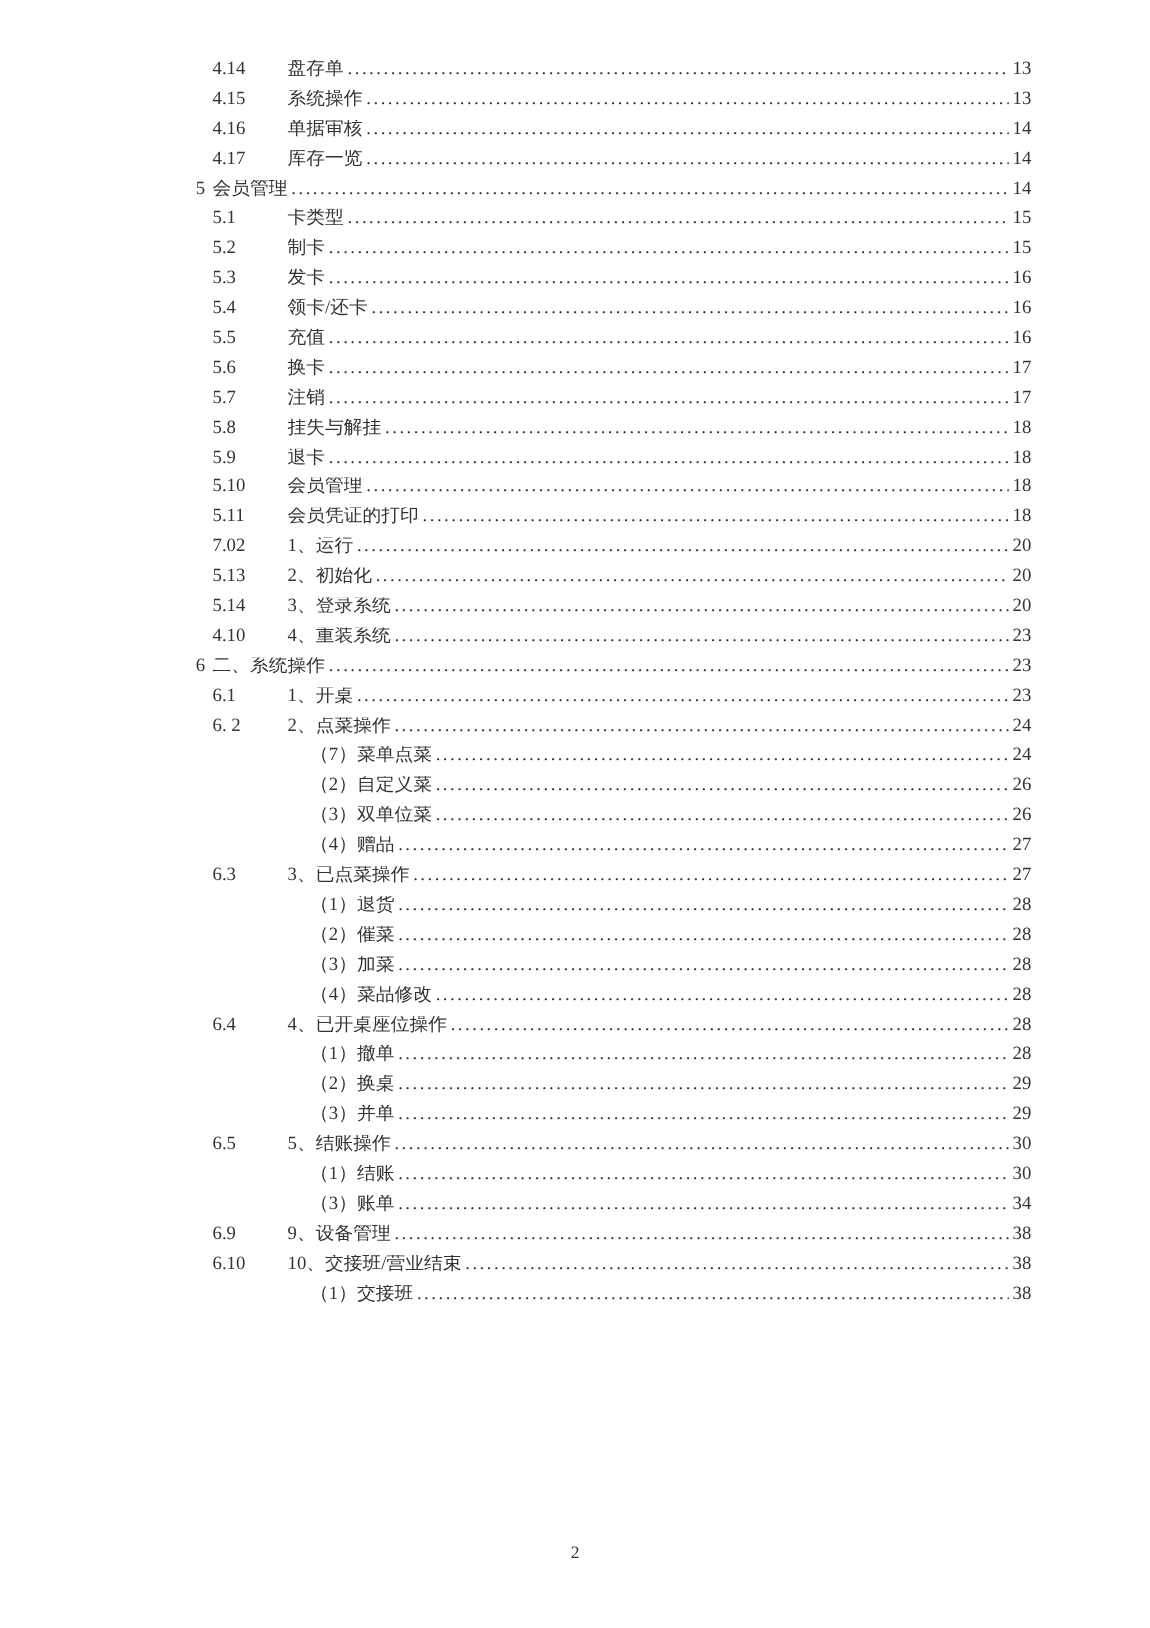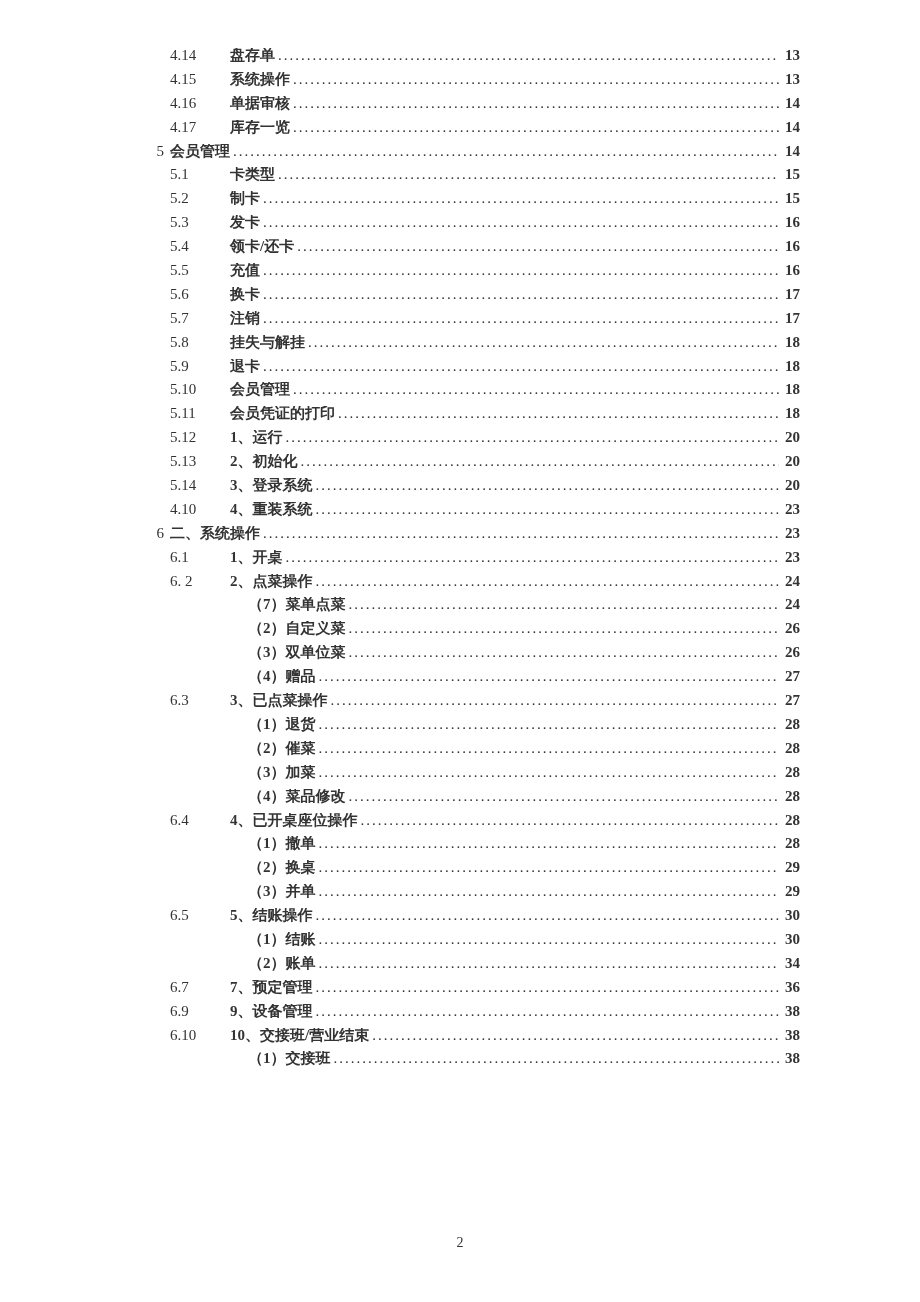--- a/index.html
+++ b/index.html
@@ -7,21 +7,21 @@
     padding: 0;
     background: #fff;
     font-family: "SimSun", "宋体", serif;
     color: #333;
   }
   .page {
     width: 920px;
     height: 1302px;
     position: relative;
     box-sizing: border-box;
-    padding: 48px 120px 0 130px;
+    padding: 48px 92px 0 130px;
     font-size: 15px;
     line-height: 1;
   }
   .toc-row {
     display: flex;
     align-items: baseline;
     height: 23.9px;
     white-space: nowrap;
     overflow: hidden;
   }
@@ -33,40 +33,38 @@
     box-sizing: border-box;
   }
   .col-n {
     width: 60px;
     flex: 0 0 60px;
     box-sizing: border-box;
   }
   .col-t {
     flex: 0 0 auto;
     padding-left: 0;
-    font-weight: bold;
   }
   .indent-sub2 {
     padding-left: 78px;
   }
   .leader {
     flex: 1 1 auto;
     overflow: hidden;
     letter-spacing: 2px;
     color: #333;
     margin: 0 3px;
   }
   .leader::after {
     content: "..................................................................................................................................................................................................................";
   }
   .col-p {
     flex: 0 0 auto;
-    text-align: right;
+    text-align: left;
     min-width: 18px;
-    font-weight: bold;
   }
   .page-number {
     position: absolute;
     bottom: 52px;
     left: 0;
     right: 0;
     text-align: center;
     font-size: 14px;
   }
 </style>
@@ -181,21 +179,21 @@
       </div>
       <div class="toc-row">
         <span class="col-c"></span>
         <span class="col-n">5.11</span>
         <span class="col-t">会员凭证的打印</span>
         <span class="leader"></span>
         <span class="col-p">18</span>
       </div>
       <div class="toc-row">
         <span class="col-c"></span>
-        <span class="col-n">5.12</span>
+        <span class="col-n">7.02</span>
         <span class="col-t">1、运行</span>
         <span class="leader"></span>
         <span class="col-p">20</span>
       </div>
       <div class="toc-row">
         <span class="col-c"></span>
         <span class="col-n">5.13</span>
         <span class="col-t">2、初始化</span>
         <span class="leader"></span>
         <span class="col-p">20</span>
@@ -335,30 +333,23 @@
       <div class="toc-row">
         <span class="col-c"></span>
         <span class="indent-sub2"></span>
         <span class="col-t">（1）结账</span>
         <span class="leader"></span>
         <span class="col-p">30</span>
       </div>
       <div class="toc-row">
         <span class="col-c"></span>
         <span class="indent-sub2"></span>
-        <span class="col-t">（2）账单</span>
+        <span class="col-t">（3）账单</span>
         <span class="leader"></span>
         <span class="col-p">34</span>
-      </div>
-      <div class="toc-row">
-        <span class="col-c"></span>
-        <span class="col-n">6.7</span>
-        <span class="col-t">7、预定管理</span>
-        <span class="leader"></span>
-        <span class="col-p">36</span>
       </div>
       <div class="toc-row">
         <span class="col-c"></span>
         <span class="col-n">6.9</span>
         <span class="col-t">9、设备管理</span>
         <span class="leader"></span>
         <span class="col-p">38</span>
       </div>
       <div class="toc-row">
         <span class="col-c"></span>

